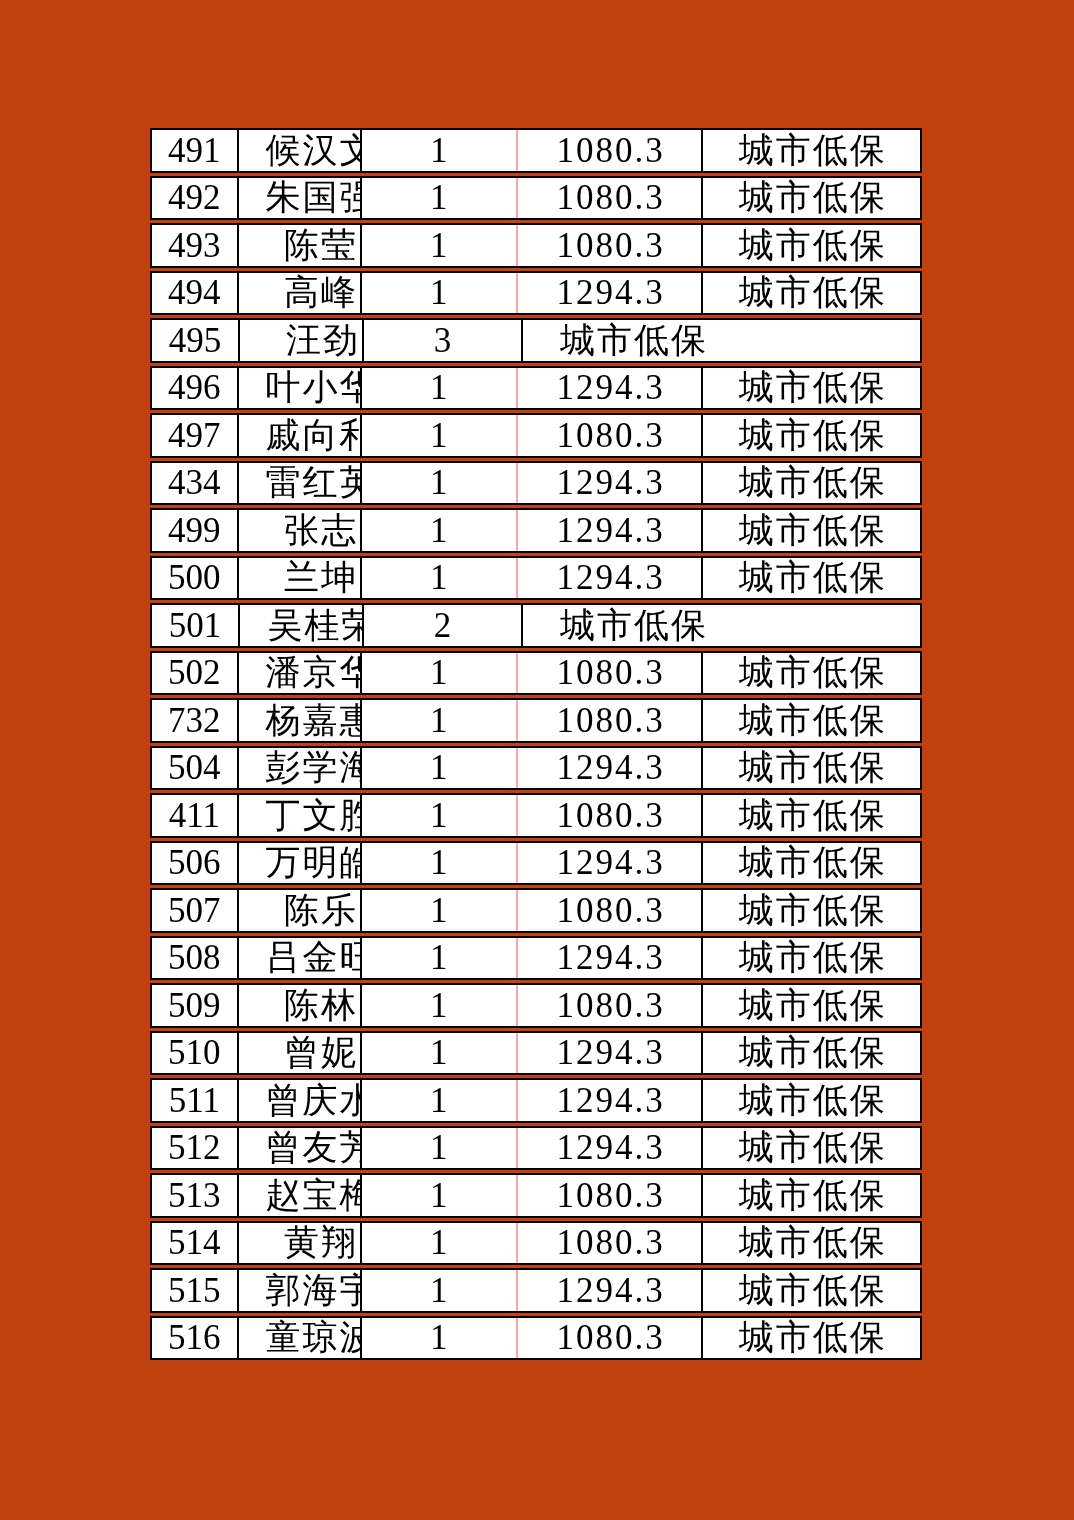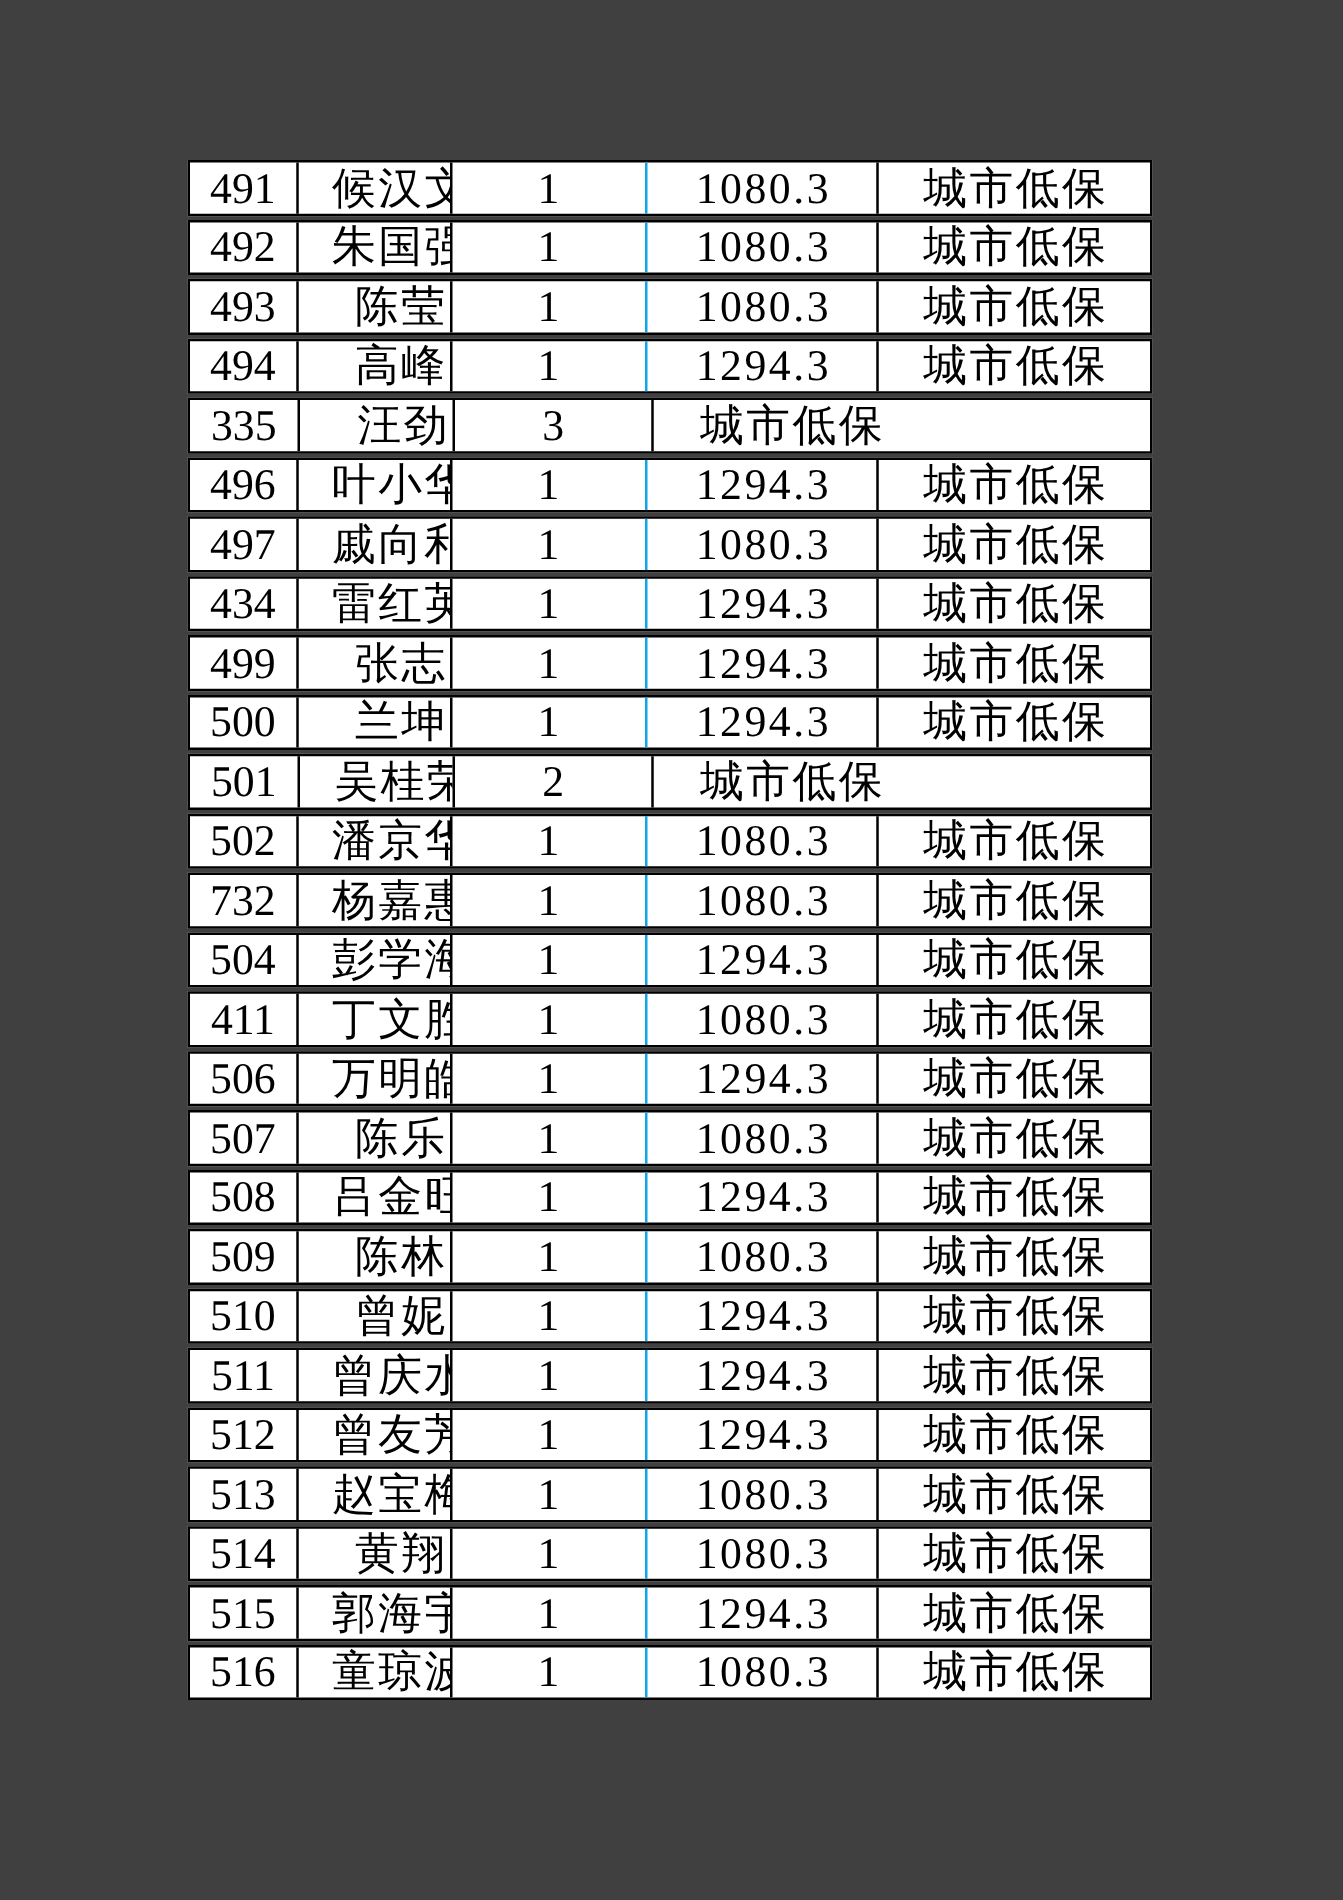--- a/index.html
+++ b/index.html
@@ -4,21 +4,21 @@
 <style>
   html, body {
     margin: 0;
     padding: 0;
     background: #ffffff;
   }
   .page {
     position: relative;
     width: 1074px;
     height: 1520px;
-    background: #404040;
+    background: #c2410c;
     overflow: hidden;
     font-family: "Liberation Serif", "DejaVu Serif", serif;
     color: #000000;
   }
   .benefit-table {
     position: absolute;
     left: 150px;
     top: 128px;
     width: 772px;
   }
@@ -37,21 +37,21 @@
     align-items: center;
     justify-content: center;
     font-size: 35px;
     line-height: 1;
     white-space: nowrap;
     overflow: hidden;
   }
   .c-id       { width: 86px; }
   .c-name     { width: 124px; border-left: 2px solid #000000; letter-spacing: 2px; text-indent: 2px; padding-left: 42px; }
   .c-count    { width: 159px; border-left: 2px solid #000000; }
-  .c-amount   { width: 188px; border-left: 2px solid #0ea5e9; letter-spacing: 2px; text-indent: 2px; font-family: Liberation Serif, serif; }
+  .c-amount   { width: 188px; border-left: 2px solid #fca5a5; letter-spacing: 2px; text-indent: 2px; font-family: Liberation Serif, serif; }
   .c-category { width: 222px; border-left: 2px solid #000000; letter-spacing: 2px; text-indent: 2px; }
 </style>
 </head>
 <body>
 
 <div class="page">
   <div class="benefit-table">
   <div class="row">
     <div class="cell c-id">491</div>
     <div class="cell c-name">候汉文</div>
@@ -78,21 +78,21 @@
 
   <div class="row">
     <div class="cell c-id">494</div>
     <div class="cell c-name">高峰</div>
     <div class="cell c-count">1</div>
     <div class="cell c-amount">1294.3</div>
     <div class="cell c-category">城市低保</div>
   </div>
 
   <div class="row">
-    <div class="cell c-id">335</div>
+    <div class="cell c-id">495</div>
     <div class="cell c-name">汪劲</div>
     <div class="cell c-count">3</div>
     <div class="cell c-category">城市低保</div>
   </div>
 
   <div class="row">
     <div class="cell c-id">496</div>
     <div class="cell c-name">叶小华</div>
     <div class="cell c-count">1</div>
     <div class="cell c-amount">1294.3</div>

